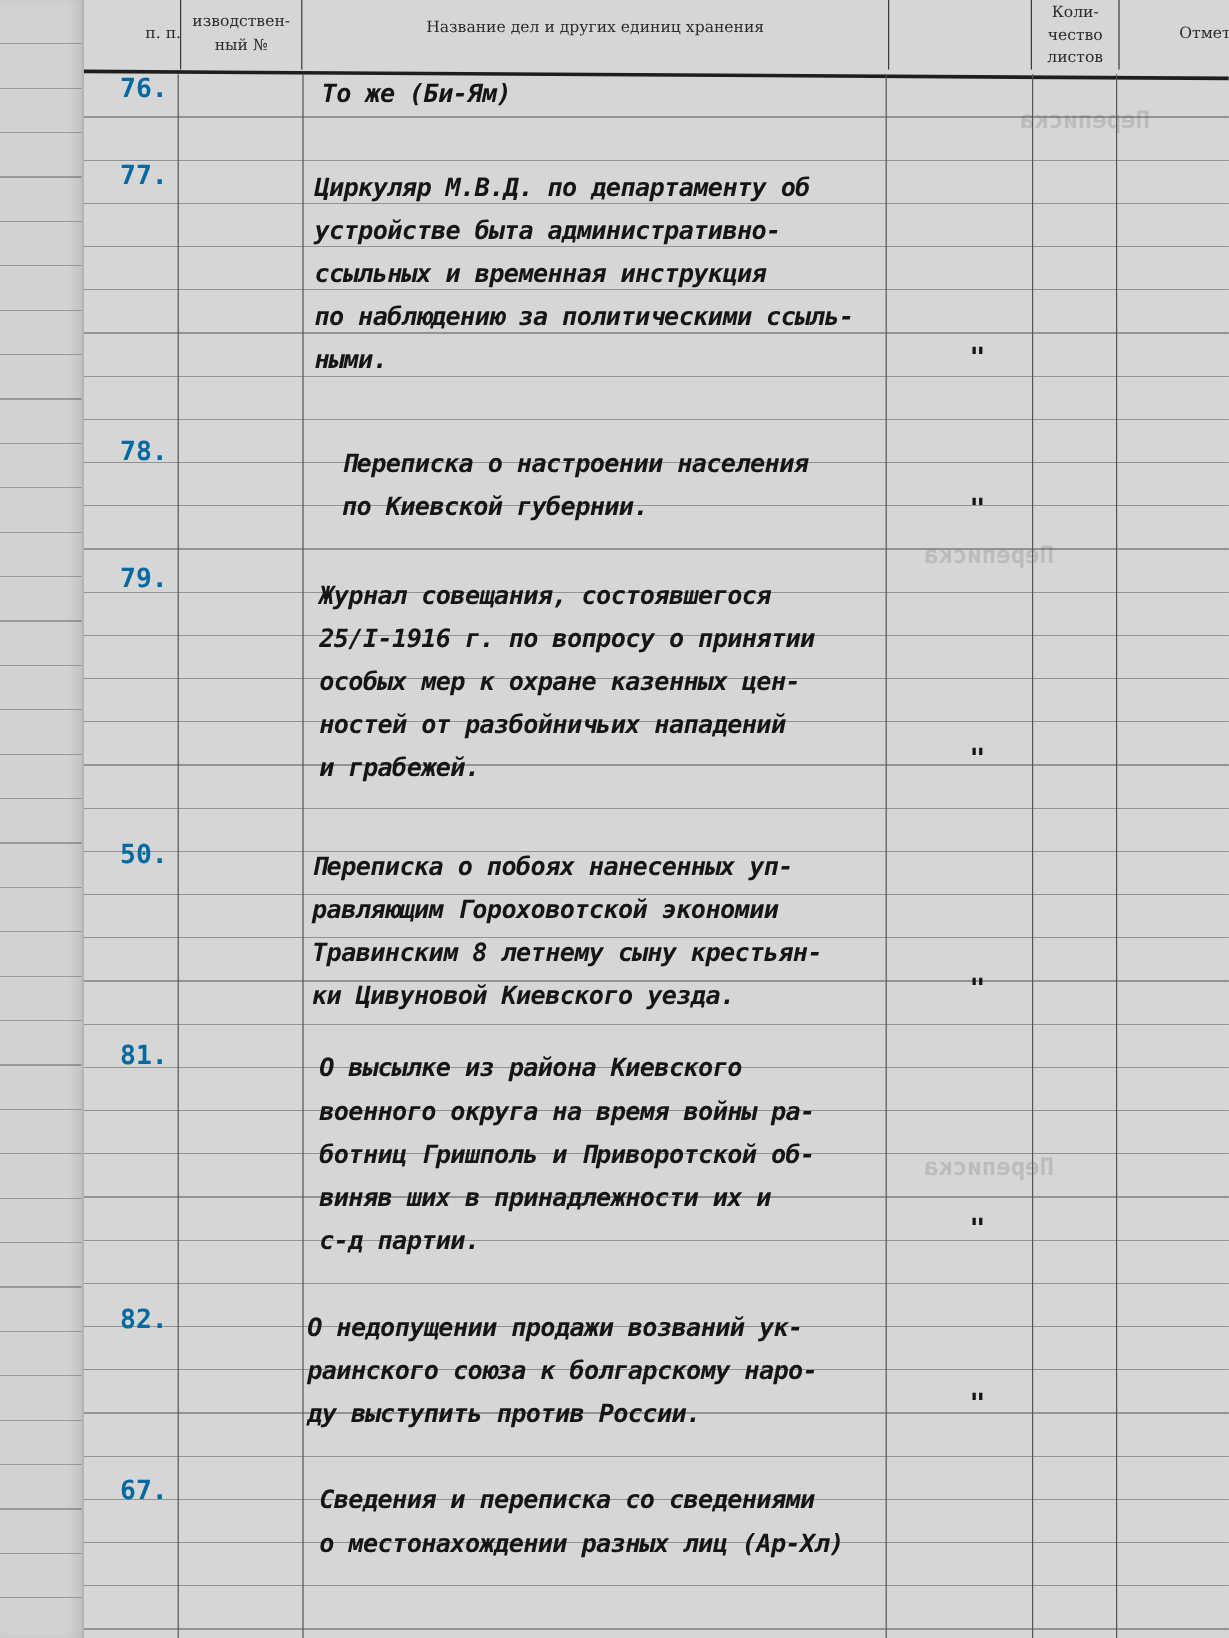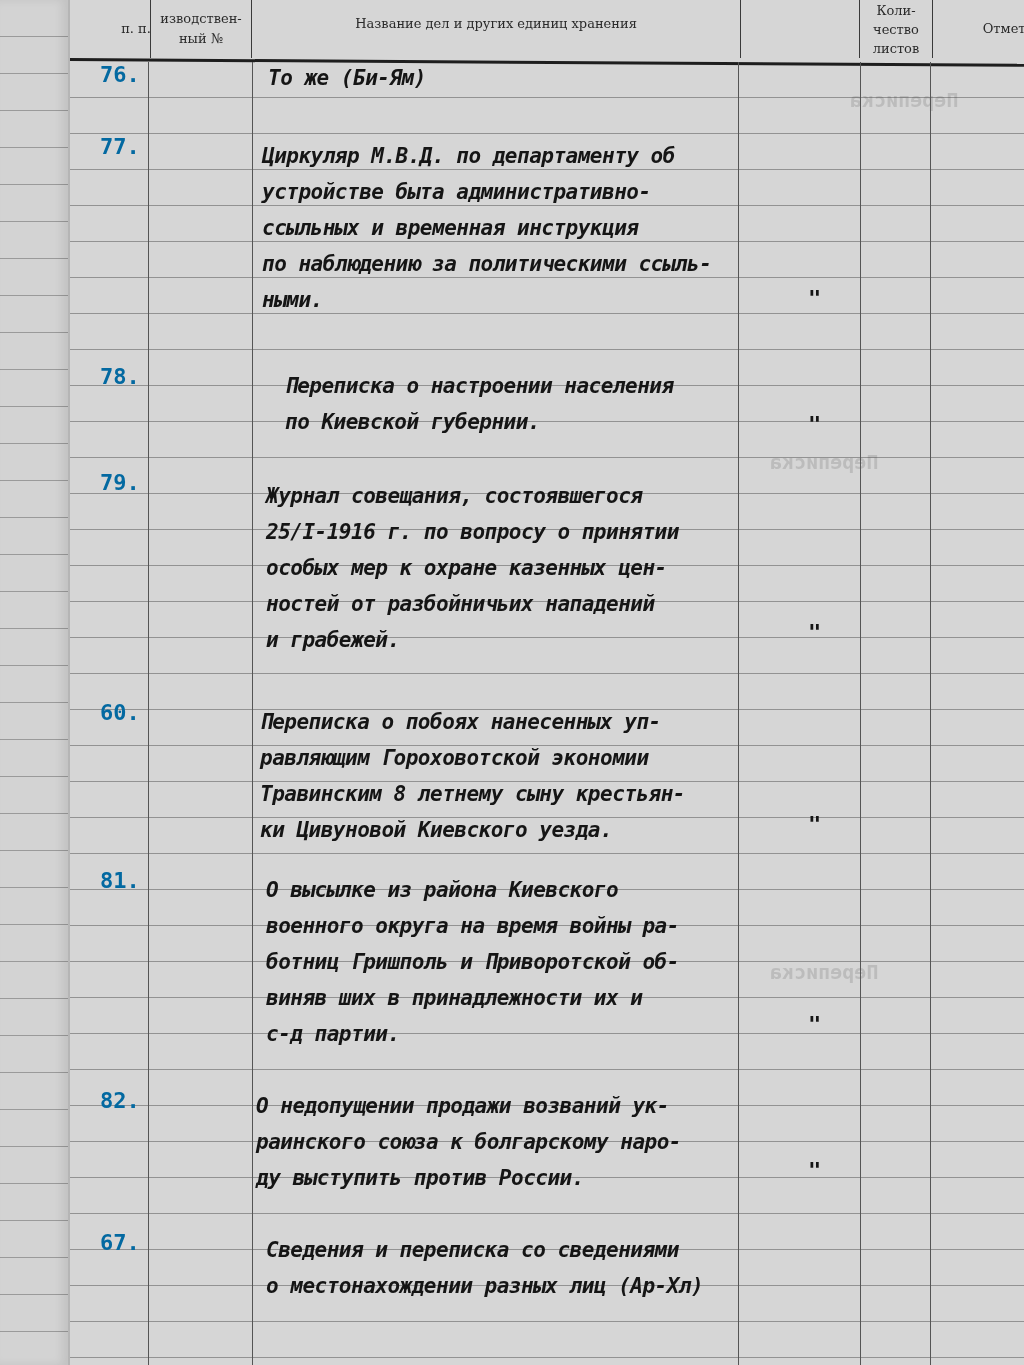--- a/index.html
+++ b/index.html
@@ -126,21 +126,21 @@
     <div class="num">79.</div>
     <div class="title" style="left:196px; top:8px;">Журнал совещания, состоявшегося
 25/I-1916 г. по вопросу о принятии
 особых мер к охране казенных цен-
 ностей от разбойничьих нападений
 и грабежей.</div>
     <div class="ditto" style="top:150px;">"</div>
   </div>
 
   <div class="entry" style="top:700px;">
-    <div class="num">60.</div>
+    <div class="num">50.</div>
     <div class="title" style="left:190px; top:4px;">Переписка о побоях нанесенных уп-
 равляющим Гороховотской экономии
 Травинским 8 летнему сыну крестьян-
 ки Цивуновой Киевского уезда.</div>
     <div class="ditto" style="top:112px;">"</div>
   </div>
 
   <div class="entry" style="top:868px;">
     <div class="num">81.</div>
     <div class="title" style="left:196px; top:4px;">О высылке из района Киевского

